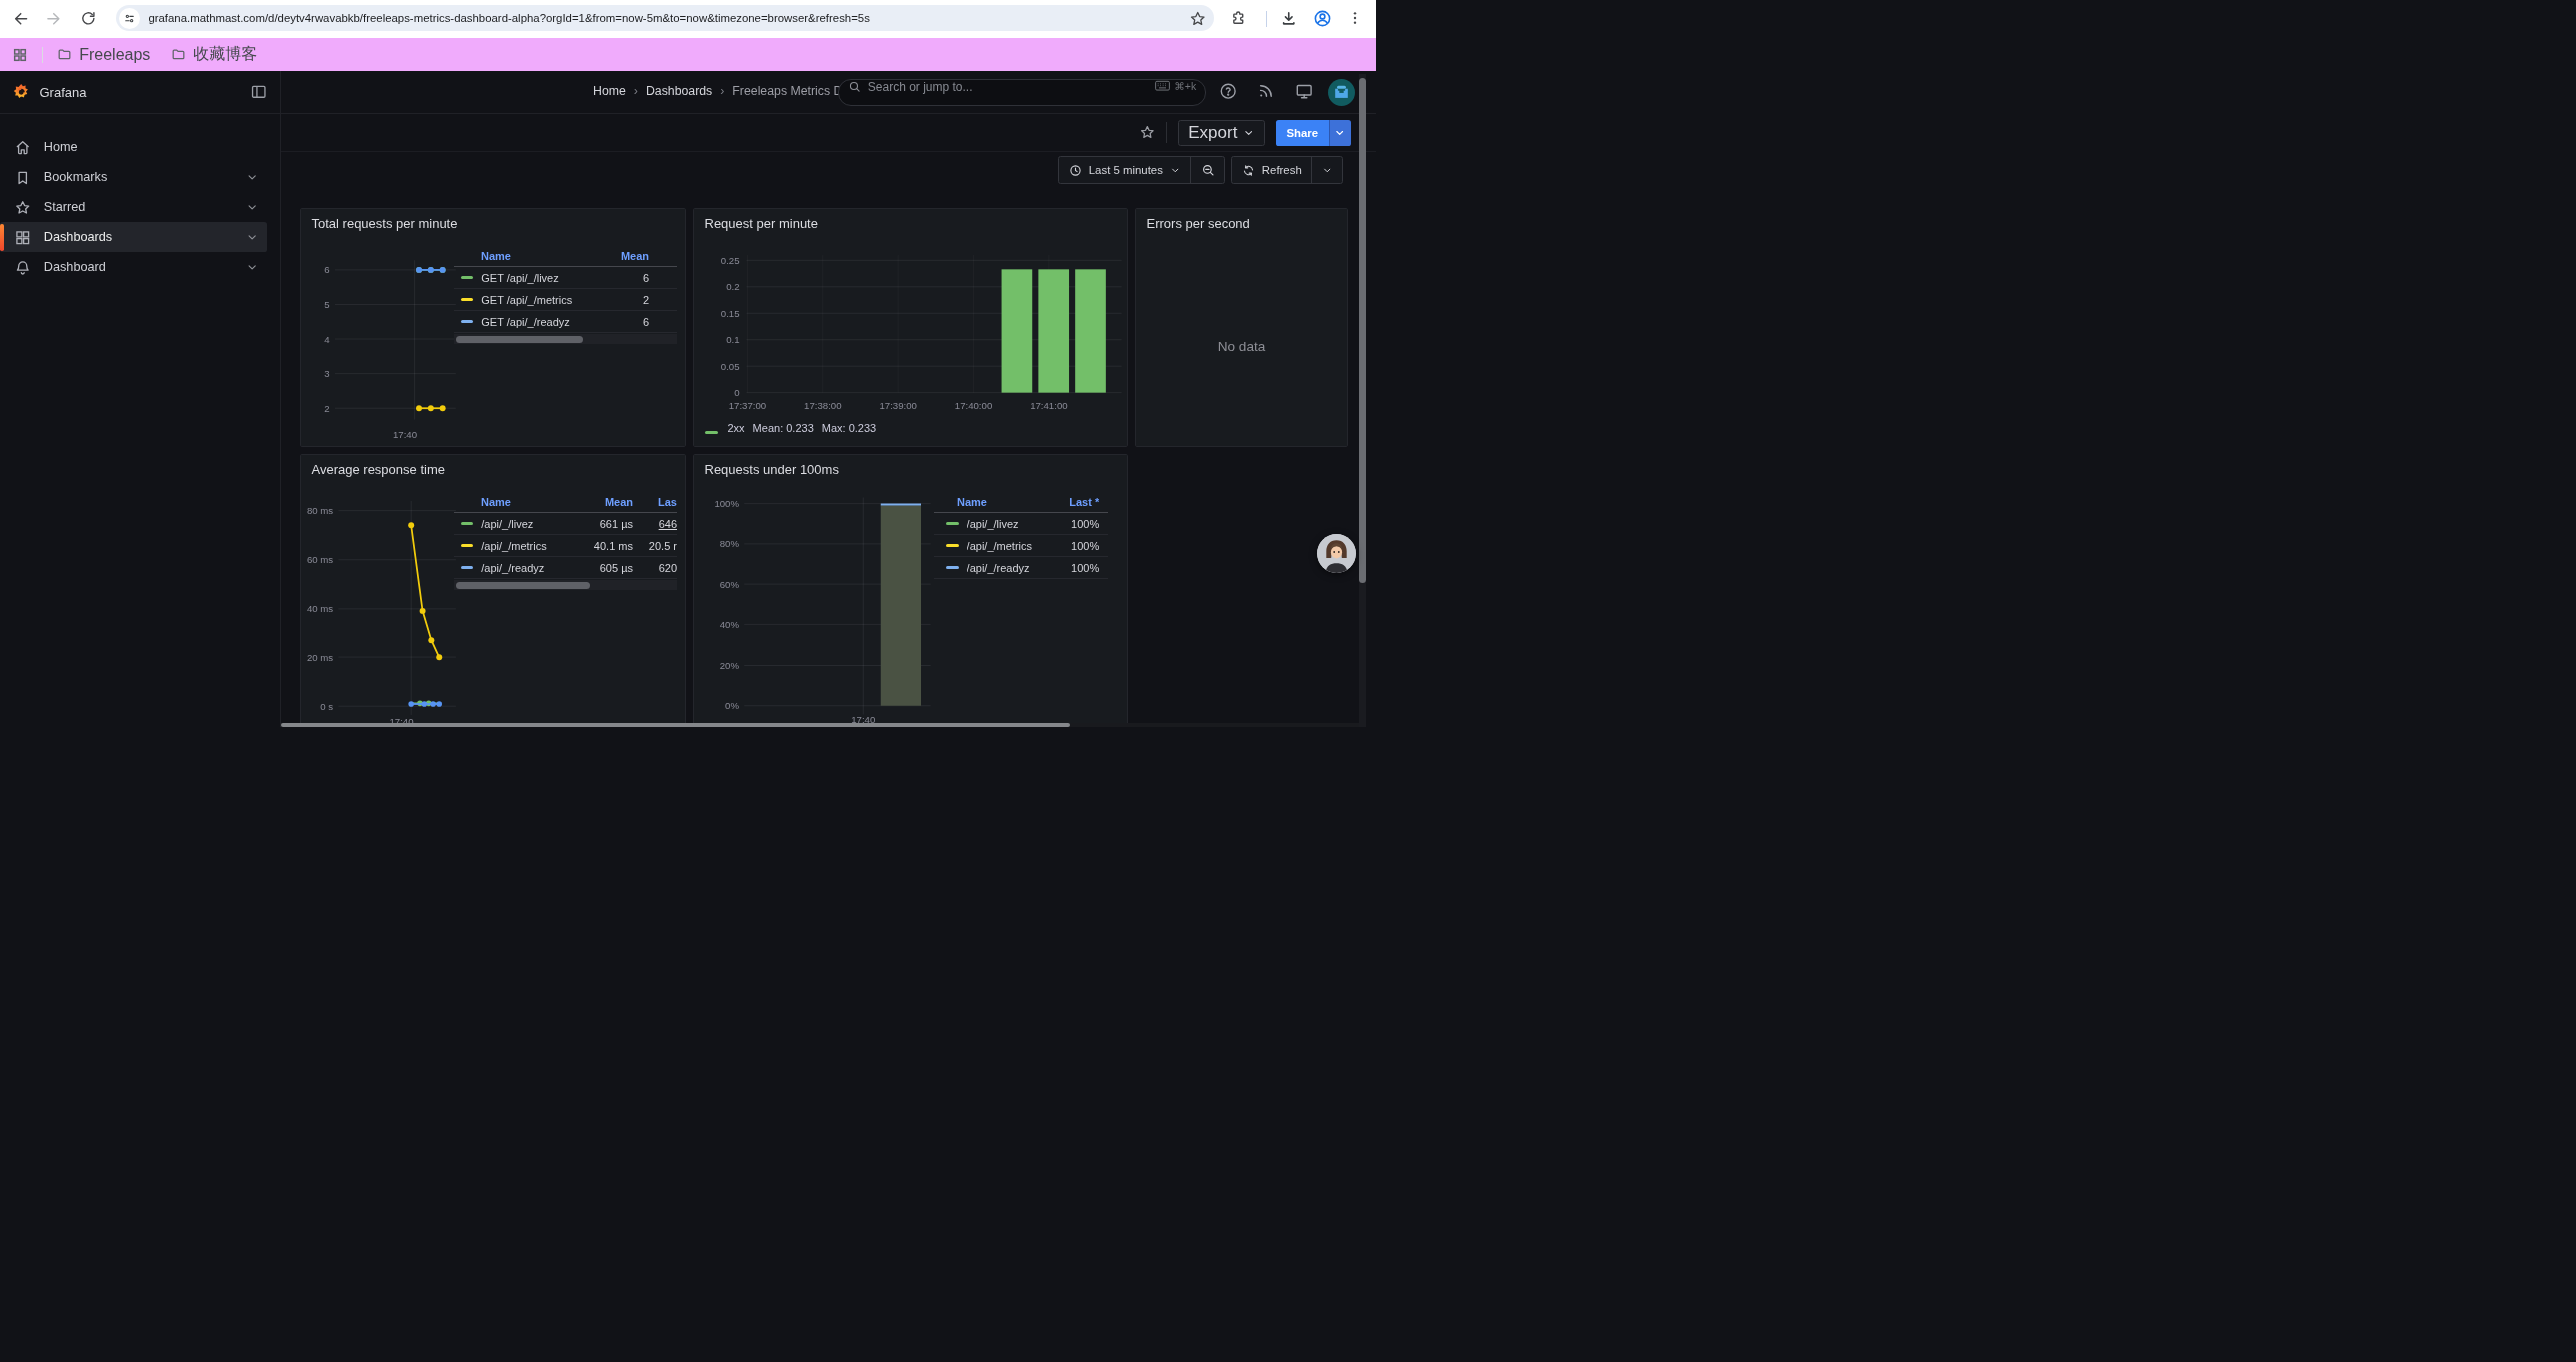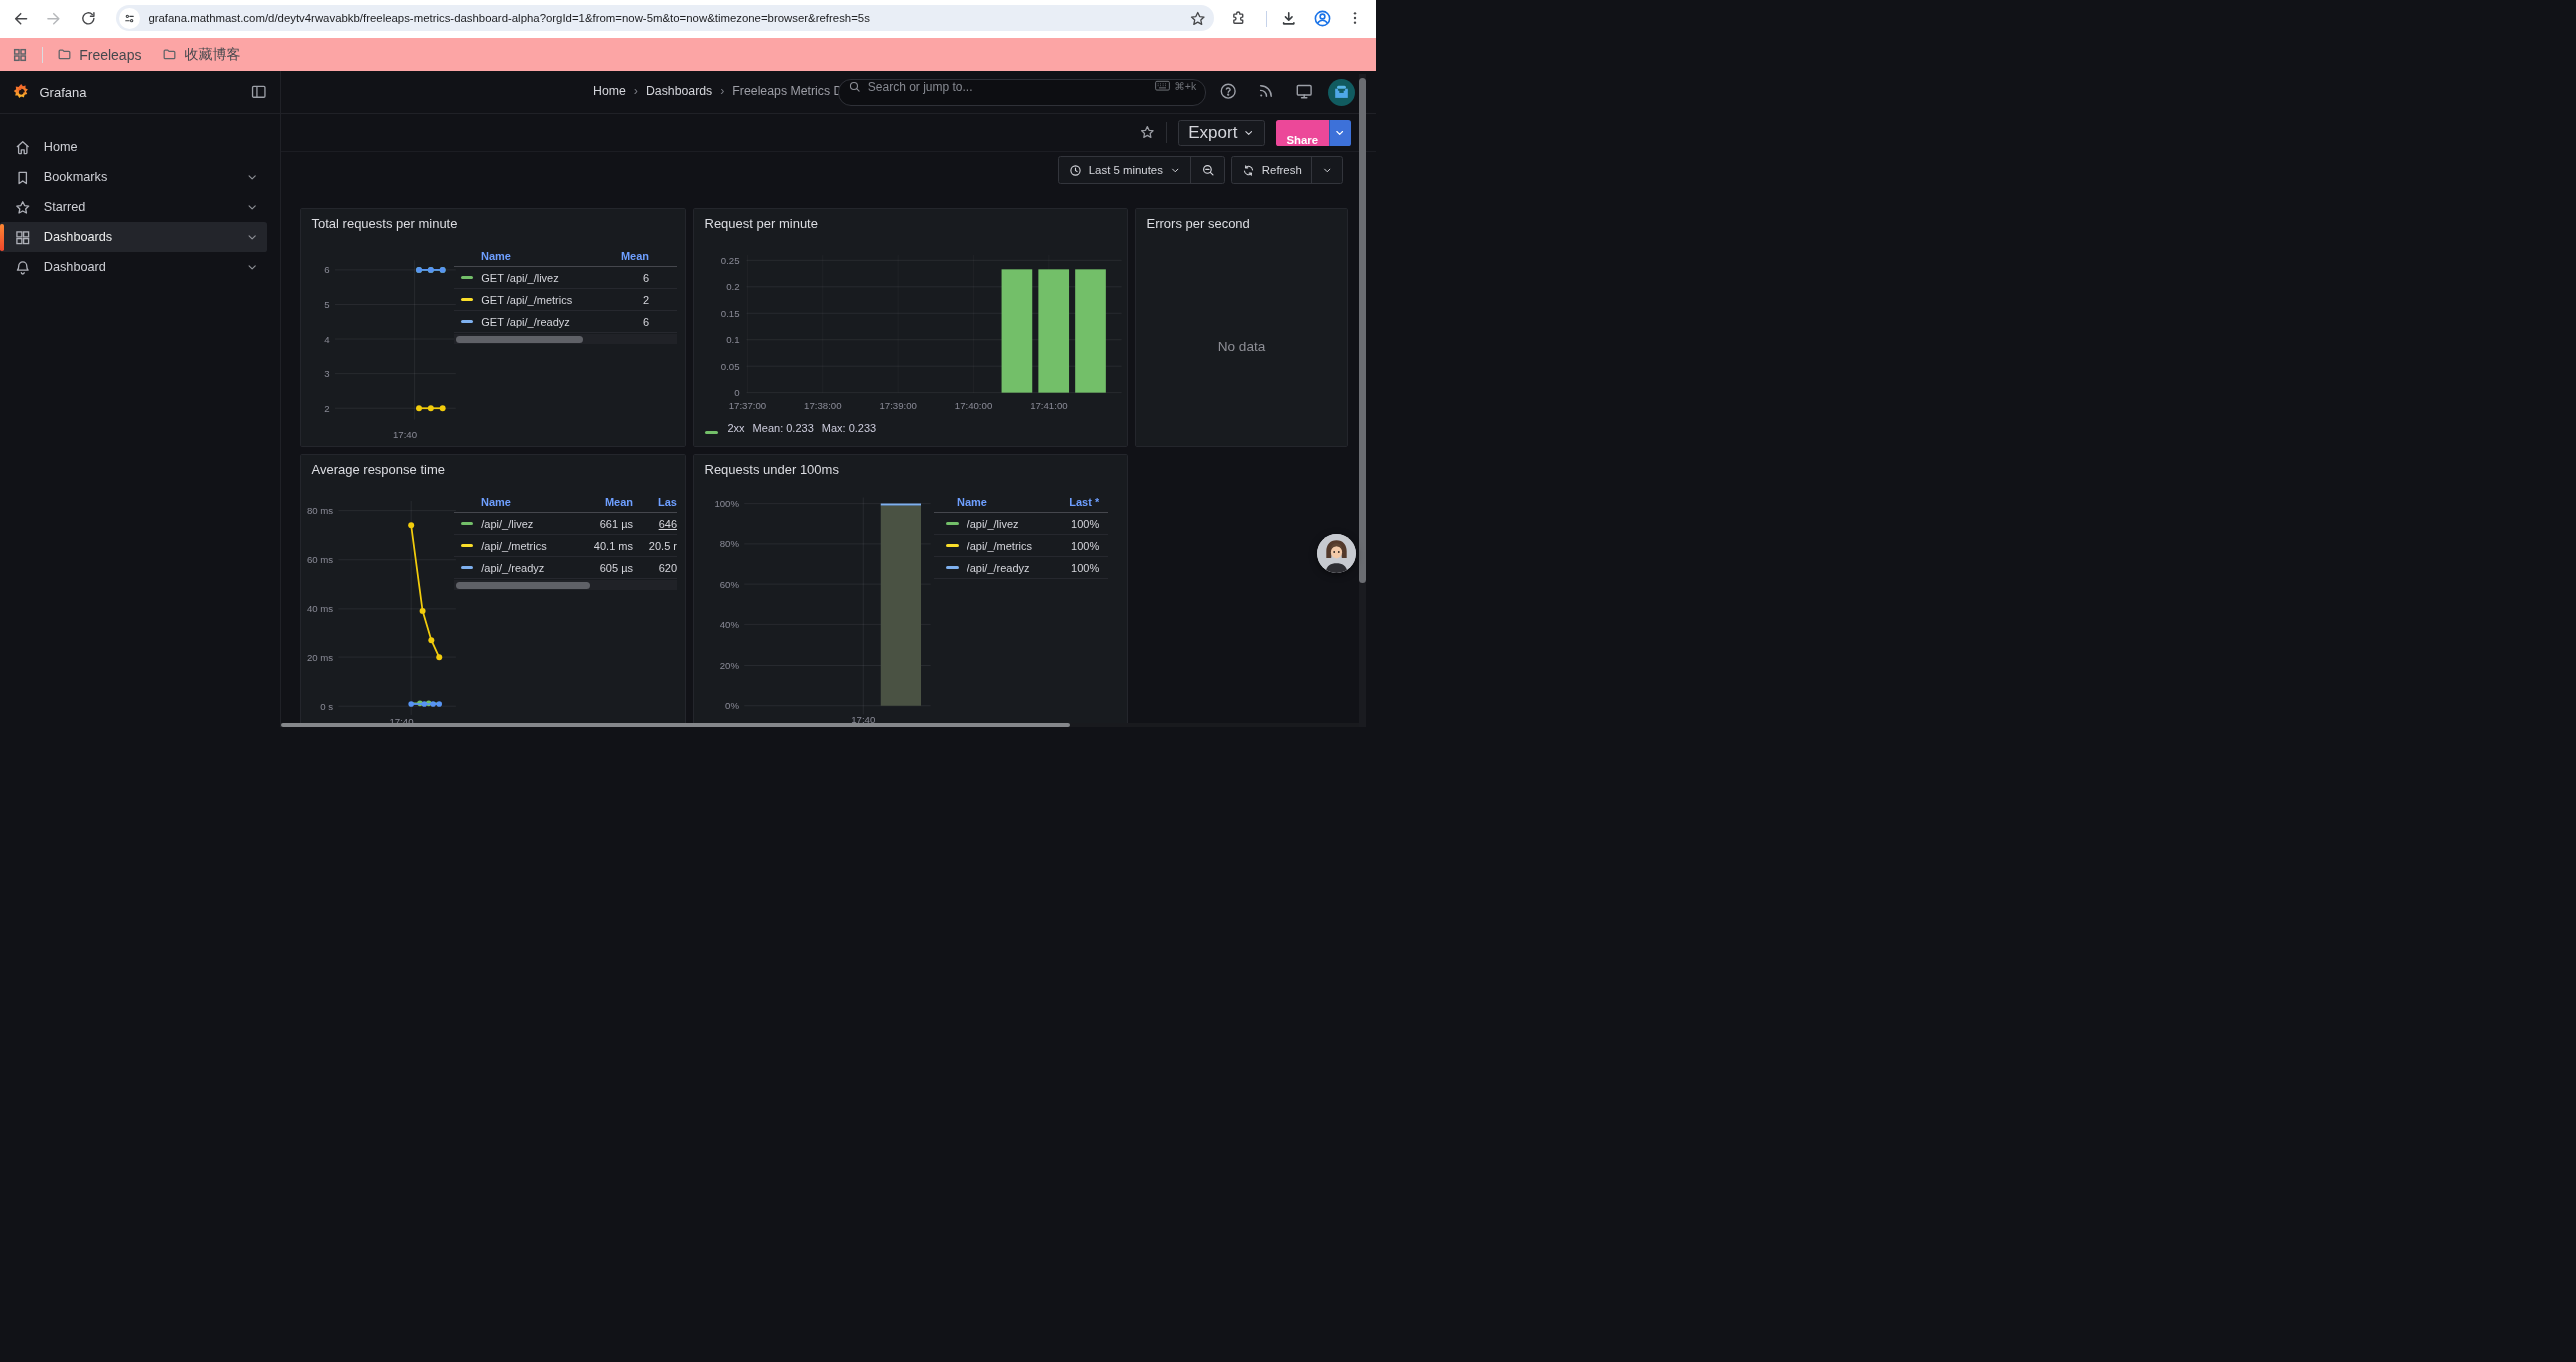--- a/index.html
+++ b/index.html
@@ -11,22 +11,22 @@
   .tbtn{position:absolute;top:5.3px;width:26px;height:26px;border-radius:50%;display:flex;
     align-items:center;justify-content:center;color:#46474a;cursor:pointer}
   #omni{position:absolute;left:116px;top:5.3px;height:26px;width:1098px;background:#e9eef6;
     border-radius:13px;display:flex;align-items:center;position:absolute}
   .omni-tune{width:21px;height:21px;background:#fff;border-radius:50%;margin-left:2.6px;
     display:flex;align-items:center;justify-content:center;color:#3c4043}
   .omni-url{margin-left:8.8px;font-size:11.4px;color:#202124;white-space:nowrap;overflow:hidden}
   .omni-star{position:absolute;right:8px;top:4.4px;width:17.5px;height:17.5px;color:#46474a}
   .tb-divider{position:absolute;left:1266px;top:10.5px;width:0.9px;height:16.7px;background:#c6d3ea}
   
-  #bmb{position:absolute;top:38px;left:0;width:100%;height:33px;background:#fca5a5;display:flex;
-    align-items:center;font-size:14px;color:#45484d}
+  #bmb{position:absolute;top:38px;left:0;width:100%;height:33px;background:#f0abfc;display:flex;
+    align-items:center;font-size:16px;color:#45484d}
   .bm-item{display:flex;align-items:center;gap:7px;padding:3.5px 7px;border-radius:7px;cursor:pointer}
   .bm-div{width:0.9px;height:16px;background:#dadce0;margin:0 7px}
   
   #gf{position:absolute;top:71px;left:0;right:0;bottom:0;background:#111217;color:#ccccdc}
   #gf-head{position:absolute;top:0;left:0;right:0;height:43px;border-bottom:0.9px solid #202127}
   #gf-head-left{position:absolute;left:0;top:0;bottom:0;width:281px;border-right:0.9px solid #202127;
     display:flex;align-items:center;padding:0 12.3px}
   #brand{margin-left:8.8px;font-size:13px;font-weight:500;color:#d8d9de}
   #side-toggle{position:absolute;right:12.3px;top:12.3px;color:#9da0a8;cursor:pointer}
   #crumbs{position:absolute;left:312px;top:13px;display:flex;align-items:center;gap:8px;font-size:12.3px}
@@ -49,21 +49,21 @@
   .si-chev{position:absolute;right:8.8px;color:#8e9096}
   
   #gf-main{position:absolute;top:43px;left:281px;right:0;bottom:0}
   #gf-sub{position:absolute;top:0;left:0;right:0;height:38px;border-bottom:0.9px solid #1c1d23;
     display:flex;align-items:center;justify-content:flex-end;padding-right:25.4px;gap:10.5px}
   .ic-btn{color:#9a9ca3;cursor:pointer;display:flex}
   .v-div{width:0.9px;height:21px;background:#2c2e34}
   .btn{height:26px;display:flex;align-items:center;gap:6.1px;padding:0 9.6px;border:0.9px solid #33353c;
     border-radius:2.6px;font-size:17px;color:#d5d6dc;background:#16181d;cursor:pointer}
   #share-grp{display:flex;cursor:pointer}
-  .share-main{height:26px;display:flex;align-items:flex-end;padding:0 10.5px;background:#ec4899;
+  .share-main{height:26px;display:flex;align-items:center;padding:0 10.5px;background:#3b82f6;
     color:#fff;font-size:11.4px;font-weight:700;border-radius:2.6px 0 0 2.6px}
   .share-chev{width:22px;height:26px;background:#3D71D9;border-left:0.9px solid #2c57b0;
     border-radius:0 2.6px 2.6px 0;display:flex;align-items:center;justify-content:center;color:#fff}
   #gf-dash{position:absolute;top:38px;left:0;right:0;bottom:0;overflow:hidden}
   #timebar{position:absolute;top:4.4px;right:33px;display:flex;gap:6.1px}
   .tgroup{display:flex;border:0.9px solid #33353c;border-radius:2.6px;background:#16181d;height:28px;align-items:stretch}
   .tseg{display:flex;align-items:center;gap:7px;padding:0 9.6px;font-size:11.4px;color:#d5d6dc;cursor:pointer}
   .tseg + .tseg{border-left:0.9px solid #33353c}
   
   .panel{position:absolute;background:#181b1f;border:0.9px solid #24262c;border-radius:1.8px;overflow:hidden}

